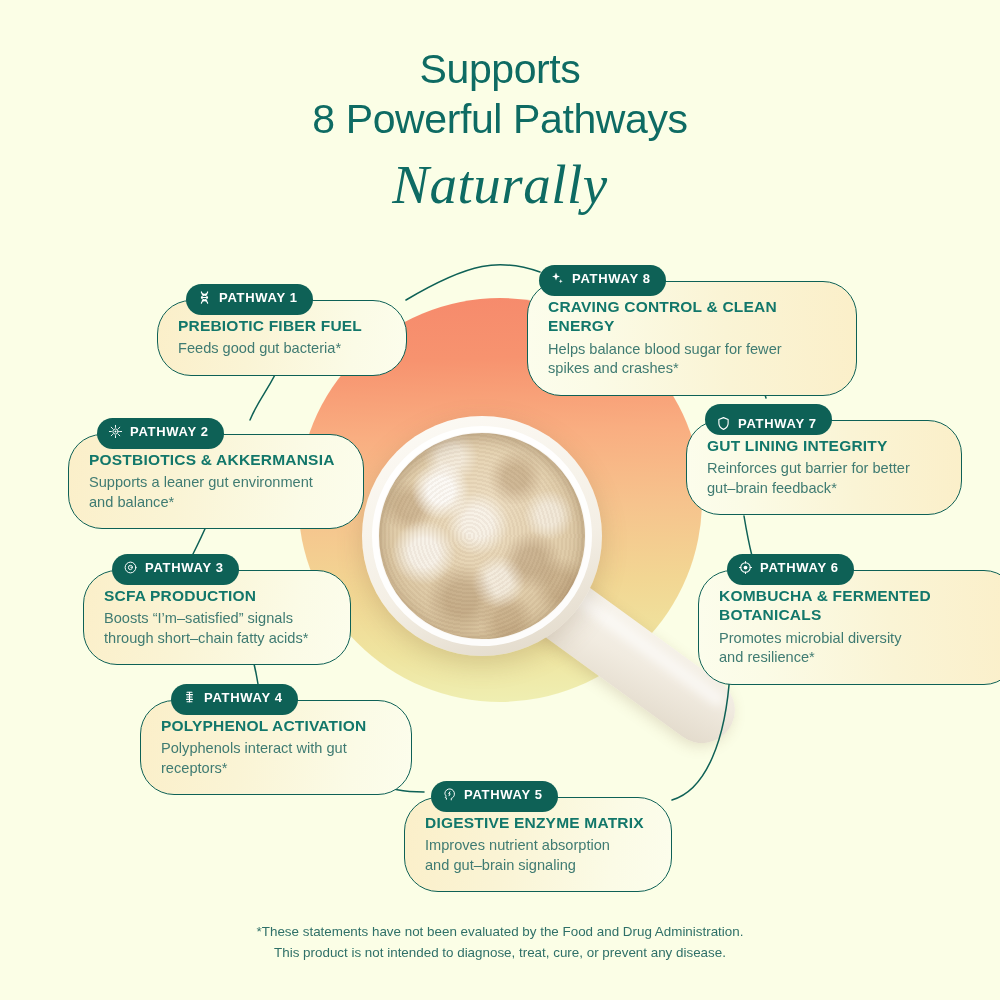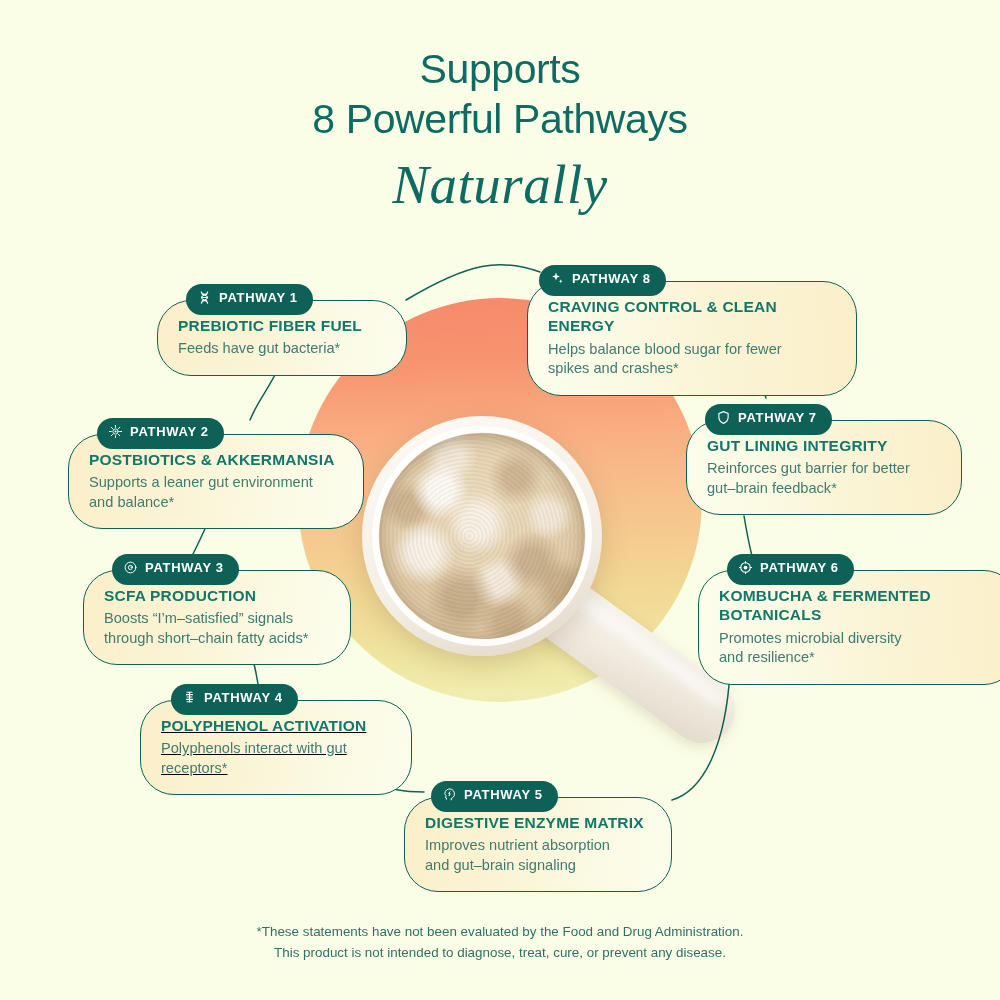--- a/index.html
+++ b/index.html
@@ -280,21 +280,21 @@
       <span class="badge-icon">
         <svg viewBox="0 0 24 24" stroke="#FFFFFF" stroke-width="1.8" fill="none" stroke-linecap="round">
           <path d="M7 3c0 5 10 5 10 9s-10 4-10 9"></path>
           <path d="M17 3c0 5-10 5-10 9s10 4 10 9"></path>
           <path d="M8.5 7h7M8.5 17h7M7.5 12h9"></path>
         </svg>
       </span>
       <span class="badge-label">PATHWAY 1</span>
     </div>
     <div class="card-title">PREBIOTIC FIBER FUEL</div>
-    <div class="card-desc">Feeds have gut bacteria*</div>
+    <div class="card-desc">Feeds good gut bacteria*</div>
   </div>
 
   <div class="card" style="left:68px; top:434px; width:296px;">
     <div class="badge" style="left:28px;">
       <span class="badge-icon">
         <svg viewBox="0 0 24 24" stroke="#FFFFFF" stroke-width="1.5" fill="none" stroke-linecap="round">
           <circle cx="12" cy="12" r="4.2"></circle>
           <circle cx="12" cy="12" r="1.6" fill="#FFFFFF" stroke="none"></circle>
           <path d="M12 2.2v3.2M12 18.6v3.2M2.2 12h3.2M18.6 12h3.2M5.1 5.1l2.3 2.3M16.6 16.6l2.3 2.3M18.9 5.1l-2.3 2.3M7.4 16.6l-2.3 2.3"></path>
         </svg>
@@ -314,21 +314,21 @@
           <path d="M15.4 12a3.4 3.4 0 1 0-3.4 3.4c1.5 0 2.3-1 2.3-2.1a1.9 1.9 0 0 0-1.9-1.9"></path>
         </svg>
       </span>
       <span class="badge-label">PATHWAY 3</span>
     </div>
     <div class="card-title">SCFA PRODUCTION</div>
     <div class="card-desc">Boosts “I’m–satisfied” signals
 through short–chain fatty acids*</div>
   </div>
 
-  <div class="card" style="left:140px; top:700px; width:272px;text-decoration:underline;">
+  <div class="card" style="left:140px; top:700px; width:272px;">
     <div class="badge" style="left:30px;">
       <span class="badge-icon">
         <svg viewBox="0 0 24 24" stroke="#FFFFFF" stroke-width="1.7" fill="none" stroke-linecap="round">
           <path d="M8 3.6h8M7.2 7.4h9.6M8 11.2h8M7.2 15h9.6M8 18.8h8"></path>
           <path d="M12 3.6v15.2"></path>
         </svg>
       </span>
       <span class="badge-label">PATHWAY 4</span>
     </div>
     <div class="card-title">POLYPHENOL ACTIVATION</div>
@@ -362,21 +362,21 @@
       </span>
       <span class="badge-label">PATHWAY 6</span>
     </div>
     <div class="card-title">KOMBUCHA &amp; FERMENTED
 BOTANICALS</div>
     <div class="card-desc">Promotes microbial diversity
 and resilience*</div>
   </div>
 
   <div class="card light-right" style="left:686px; top:420px; width:276px;">
-    <div class="badge" style="left:18px;">
+    <div class="badge" style="left:18px;align-items:flex-end;">
       <span class="badge-icon">
         <svg viewBox="0 0 24 24" stroke="#FFFFFF" stroke-width="1.8" fill="none" stroke-linejoin="round">
           <path d="M12 2.6 4.6 5.6v6c0 4.6 3.1 8.1 7.4 9.8 4.3-1.7 7.4-5.2 7.4-9.8v-6L12 2.6z"></path>
         </svg>
       </span>
       <span class="badge-label">PATHWAY 7</span>
     </div>
     <div class="card-title">GUT LINING INTEGRITY</div>
     <div class="card-desc">Reinforces gut barrier for better
 gut–brain feedback*</div>

